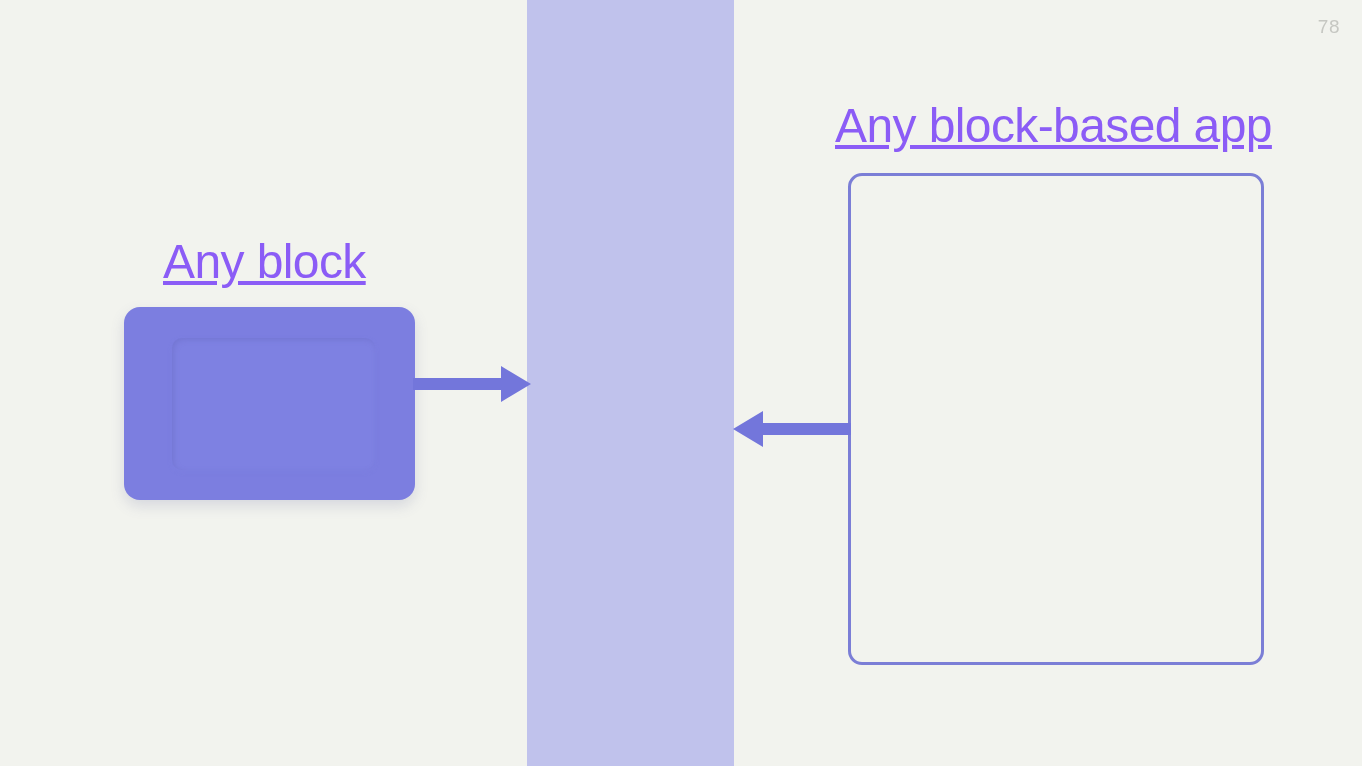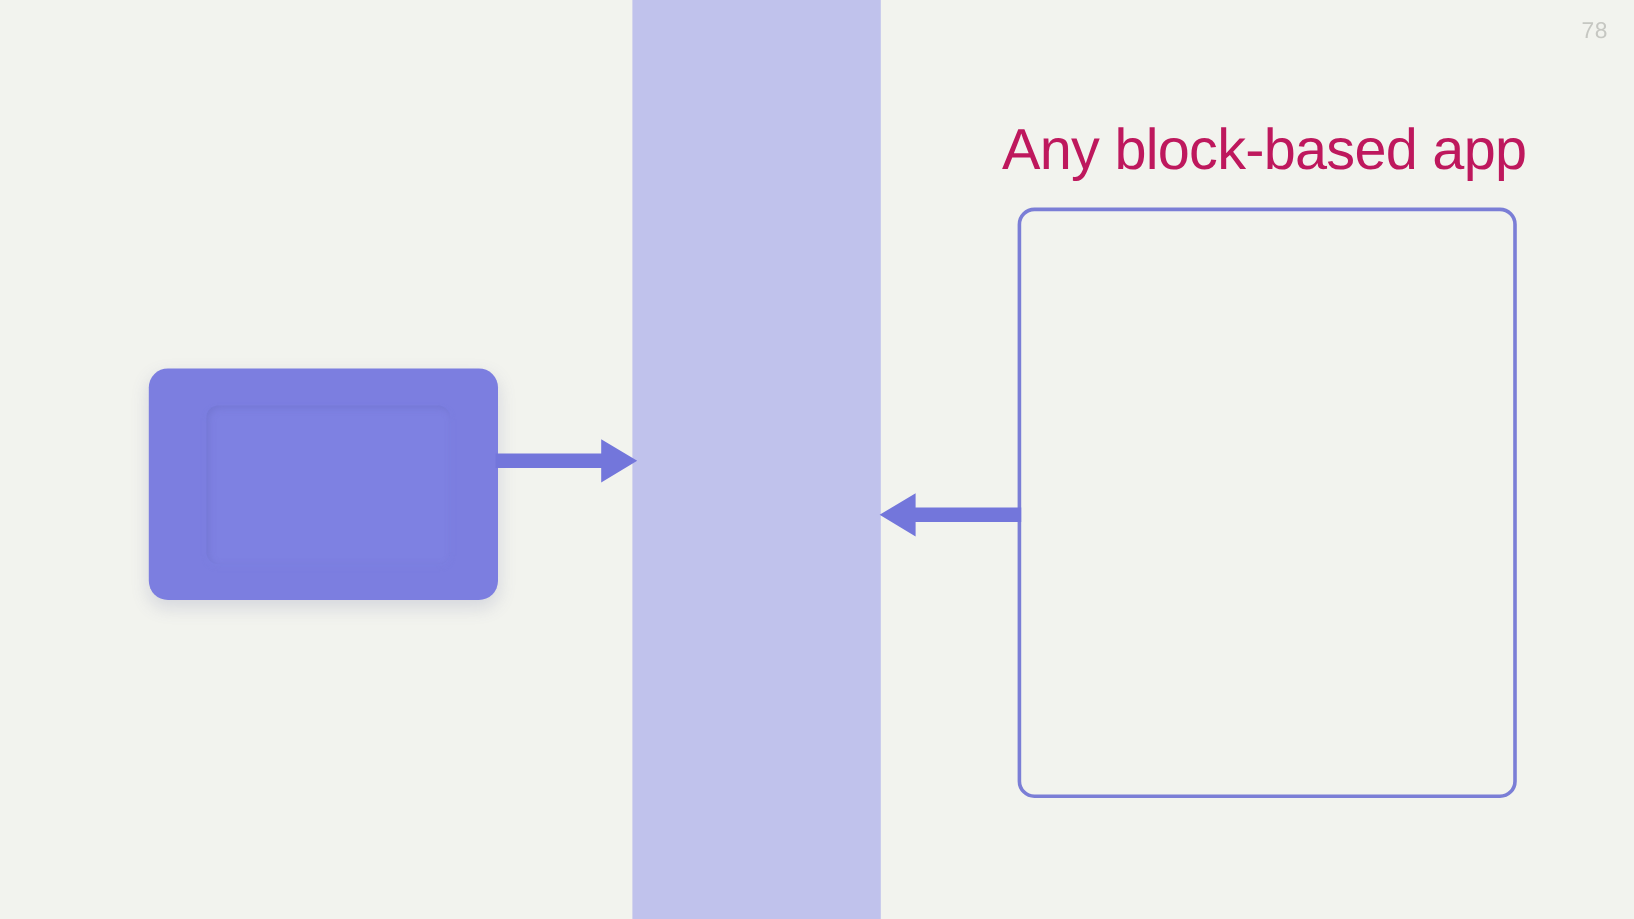--- a/index.html
+++ b/index.html
@@ -34,25 +34,26 @@
     top: 16px;
     font-size: 19px;
     letter-spacing: 0.5px;
     color: #c6c7c2;
     font-family: "Liberation Sans", sans-serif;
   }
 
   
   .heading {
     position: absolute;
-    color: #be185d;
+    color: #8b5cf6;
     font-family: "Liberation Sans", sans-serif;
     font-weight: 400;
     white-space: nowrap;
     letter-spacing: -0.6px;
+    text-decoration: underline;
   }
   #left-heading {
     left: 163px;
     top: 232px;
     font-size: 48px;
     line-height: 60px;
   }
   #right-heading {
     left: 835px;
     top: 96px;
@@ -107,20 +108,21 @@
 </style>
 </head>
 <body>
 
 <div id="slide">
 
   <div id="center-band"></div>
 
   <div id="page-number">78</div>
 
+  <div class="heading" id="left-heading">Any block</div>
 
   <div id="block-shape">
     <div id="block-inner"></div>
   </div>
 
   <svg class="arrow-svg" id="arrow-right-wrap" width="120" height="42" viewBox="0 0 120 42">
     <path d="M0 15 H88 V3 L118 21 L88 39 V27 H0 Z" fill="#7376db"></path>
   </svg>
 
   <div class="heading" id="right-heading">Any block-based app</div>

